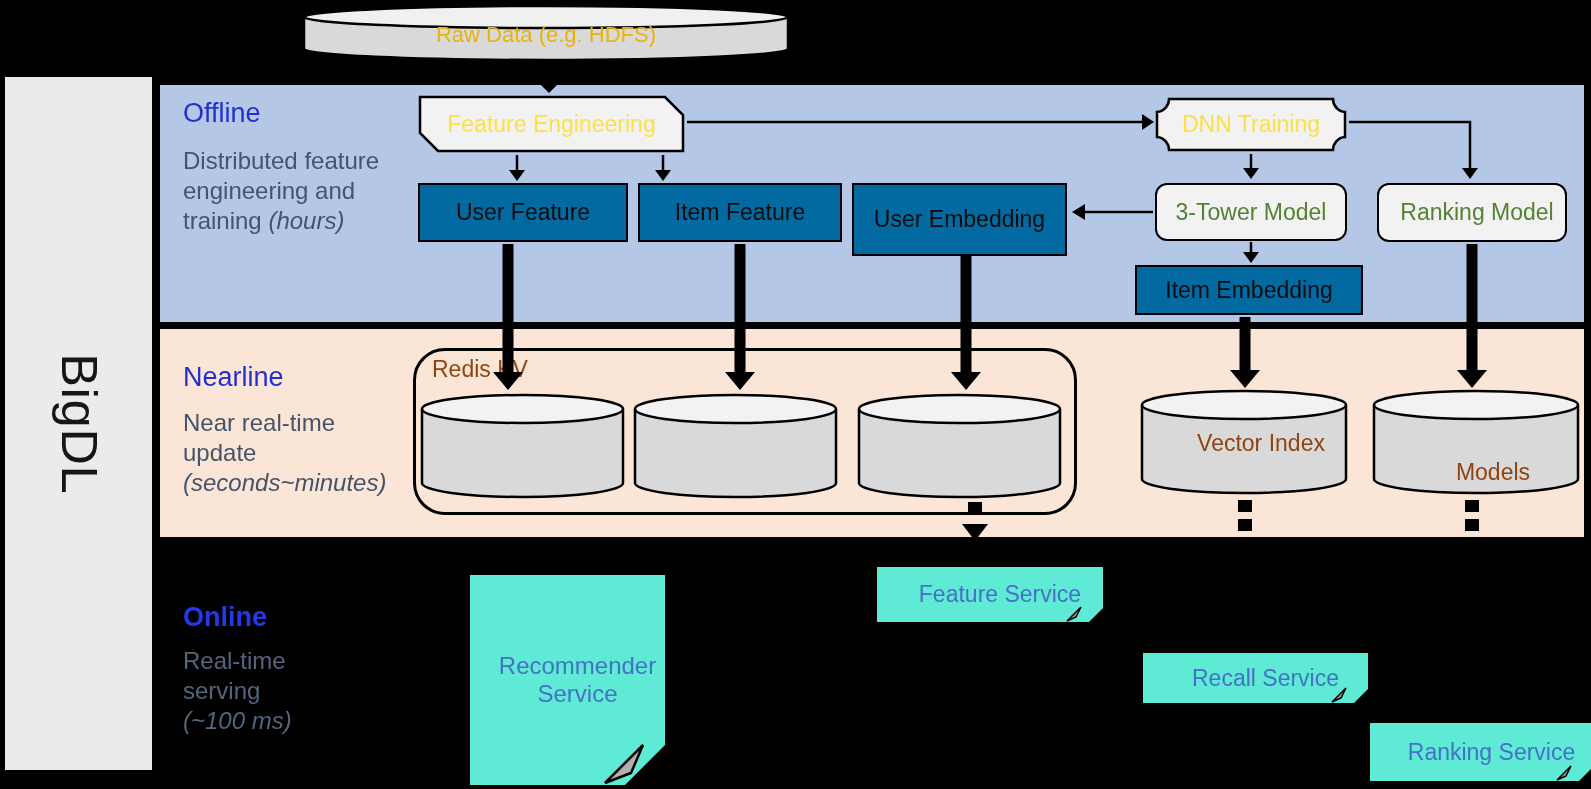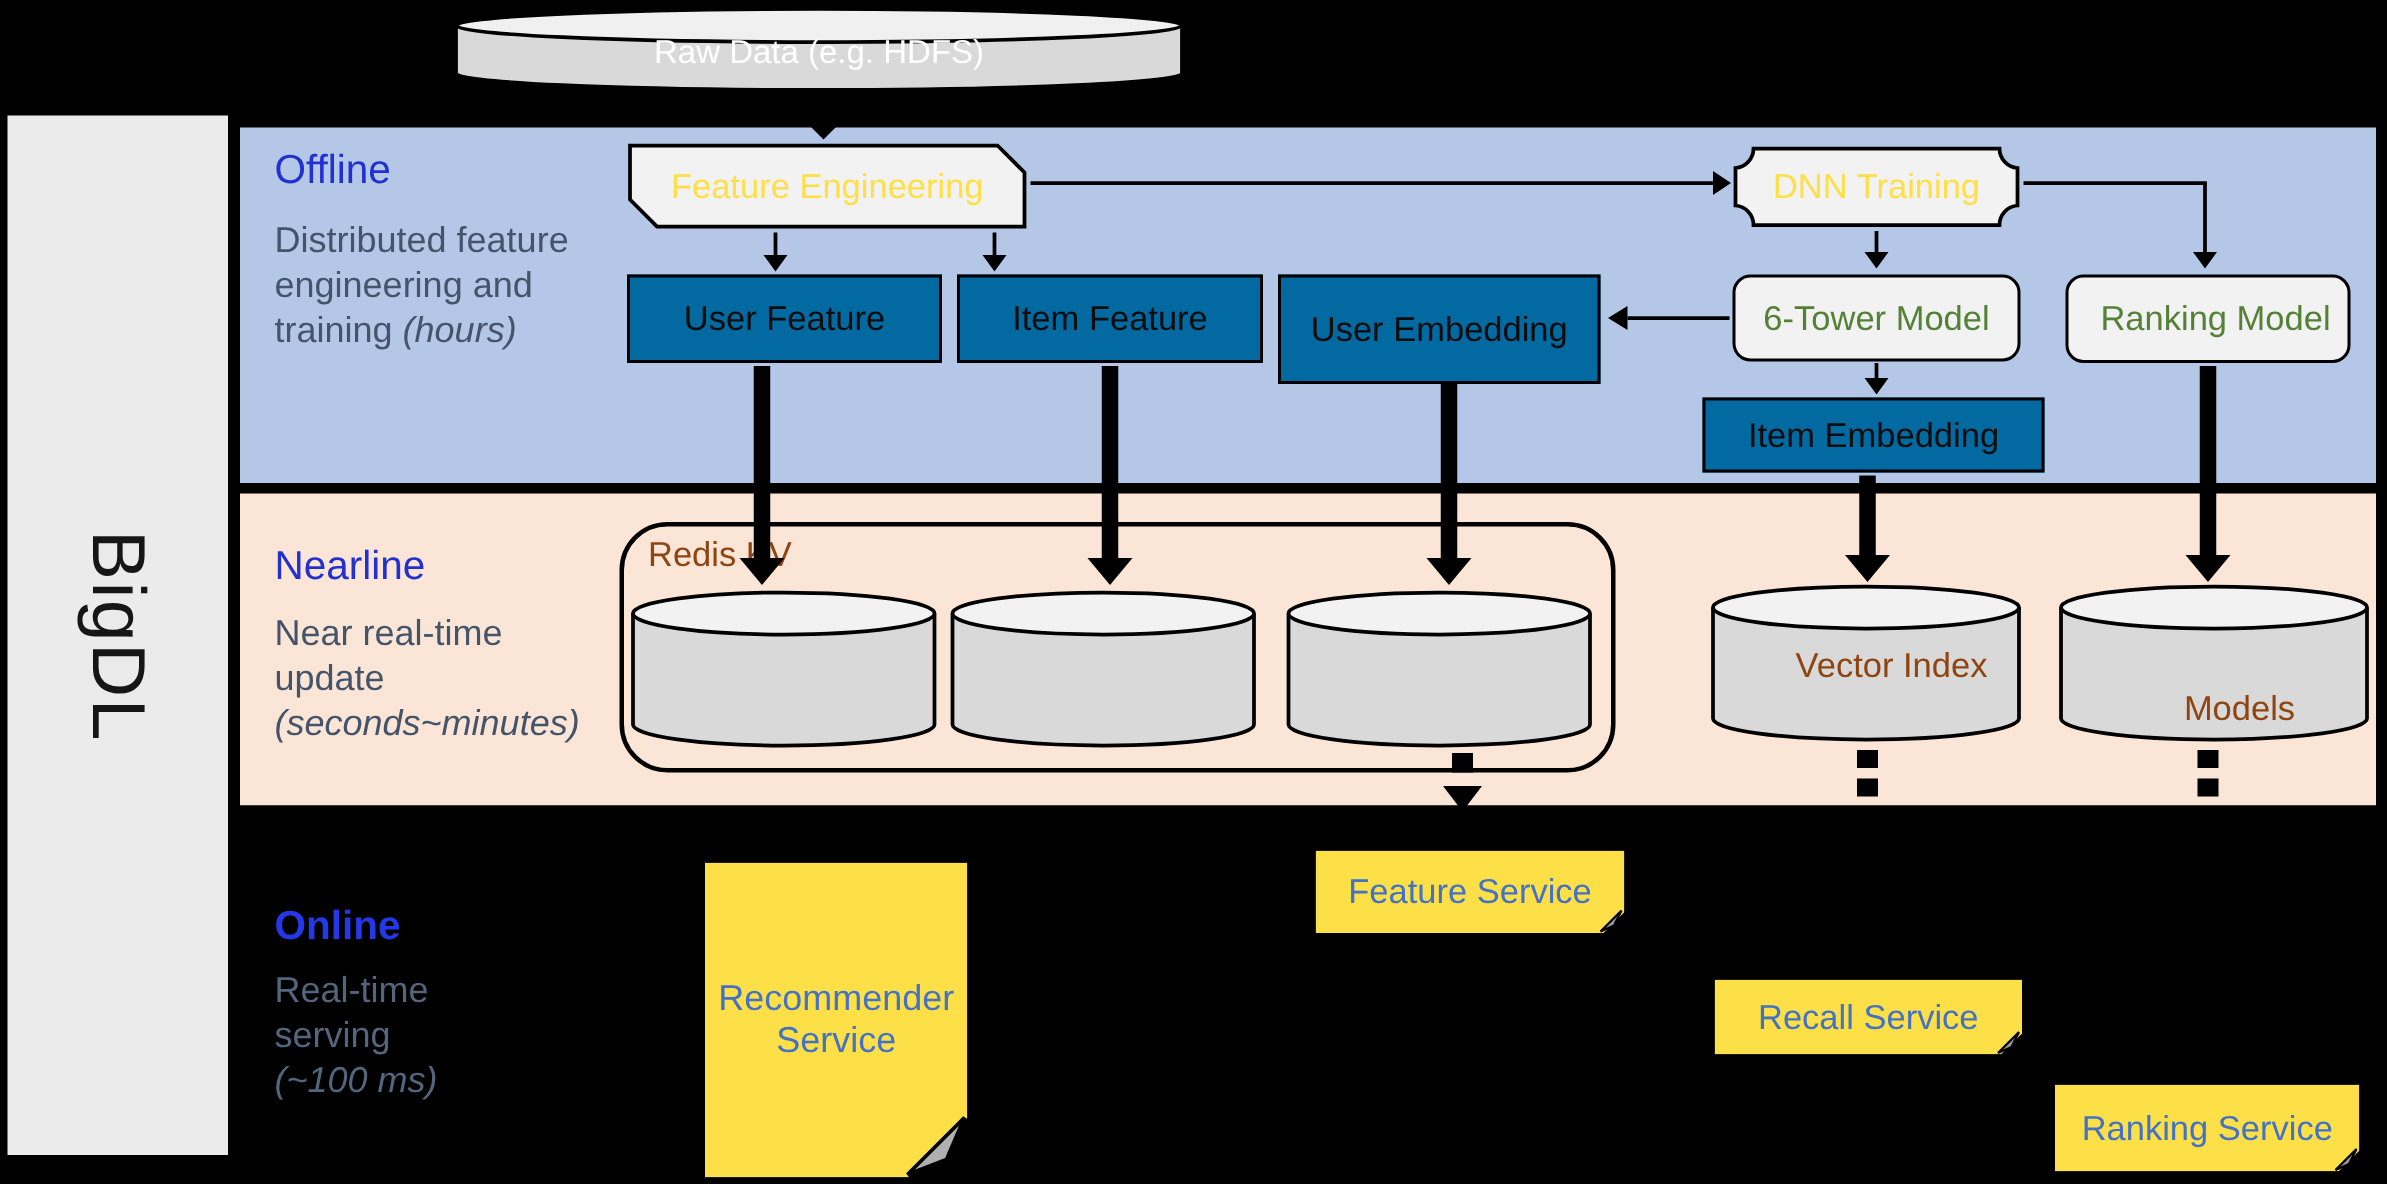--- a/index.html
+++ b/index.html
@@ -12,27 +12,27 @@
   .roundbox{background:#f2f2f2;border:2px solid #000;border-radius:12px;color:#538135;font-size:23px;}
   .shape{position:absolute;}
   .shape svg{display:block;}
   .shape-label{position:absolute;inset:0;display:flex;align-items:center;justify-content:center;
        font-size:23px;text-align:center;}
   .blue-label{color:#fde047;}
   .title{position:absolute;color:#2230cf;font-size:27px;}
   .subtitle{position:absolute;color:#44546a;font-size:24px;line-height:1.25;}
   .subtitle em{font-style:italic;}
   .cyl-label{position:absolute;width:100%;text-align:center;color:#8e4511;font-size:23px;padding-left:17px;}
-  .doc{position:absolute;background:#fde047;color:#4472c4;font-size:23px;
-       display:flex;align-items:center;justify-content:center;text-align:center;}
+  .doc{position:absolute;background:#5eead4;color:#4472c4;font-size:23px;
+       display:flex;align-items:center;justify-content:center;text-align:center;padding-left:20px;}
   .redis-frame{position:absolute;border:3px solid #000;border-radius:32px;box-sizing:border-box;}
   .sidebar{position:absolute;background:#ebebeb;}
   .sidebar-label{position:absolute;top:50%;left:50%;transform:translate(-50%,-50%) rotate(90deg);
        font-size:50px;color:#161616;letter-spacing:1px;white-space:nowrap;}
-  .raw-label{position:absolute;width:100%;text-align:center;color:#ffffff;font-size:22px;}
+  .raw-label{position:absolute;width:100%;text-align:center;color:#eab308;font-size:22px;}
 </style>
 </head>
 <body>
 
 <div id="stage">
 
   <div class="band" style="left:160px;top:85px;width:1424px;height:237px;background:#b4c7e7;"></div>
   <div class="band" style="left:160px;top:329px;width:1424px;height:208px;background:#fbe5d6;"></div>
   <div class="band" style="left:160px;top:537px;width:1424px;height:252px;background:#000;"></div>
 
@@ -159,21 +159,21 @@
   <div class="box graybox" style="left:638px;top:183px;width:204px;height:59px;">Item Feature</div>
   <div class="box graybox" style="left:852px;top:183px;width:215px;height:73px;">User Embedding</div>
 
   <div class="shape" style="left:1155px;top:97px;width:192px;height:55px;">
     <svg width="192" height="55">
       <path d="M14 2 H178 A13 13 0 0 0 190 15 V40 A13 13 0 0 0 178 53 H14 A13 13 0 0 0 2 40 V15 A13 13 0 0 0 14 2 Z" fill="#f2f2f2" stroke="#000" stroke-width="2.5"></path>
     </svg>
     <div class="shape-label blue-label">DNN Training</div>
   </div>
 
-  <div class="box roundbox" style="left:1155px;top:183px;width:192px;height:58px;">6-Tower Model</div>
+  <div class="box roundbox" style="left:1155px;top:183px;width:192px;height:58px;">3-Tower Model</div>
   <div class="box roundbox" style="left:1377px;top:183px;width:190px;height:59px;padding-left:10px;">Ranking Model</div>
 
   <div class="box graybox" style="left:1135px;top:265px;width:228px;height:50px;">Item Embedding</div>
 
   <div class="doc" style="left:470px;top:575px;width:175px;height:210px;font-size:24px;
               clip-path:polygon(0 0,100% 0,100% calc(100% - 40px),calc(100% - 40px) 100%,0 100%);">
     <span style="display:block;width:160px;white-space:normal;">Recommender Service</span>
   </div>
   <svg class="abs" style="left:603px;top:743px;" width="42" height="42">
     <path d="M2 40 L40 2 L28 30 Z" fill="#b0b0b0" stroke="#000" stroke-width="2.5"></path>

